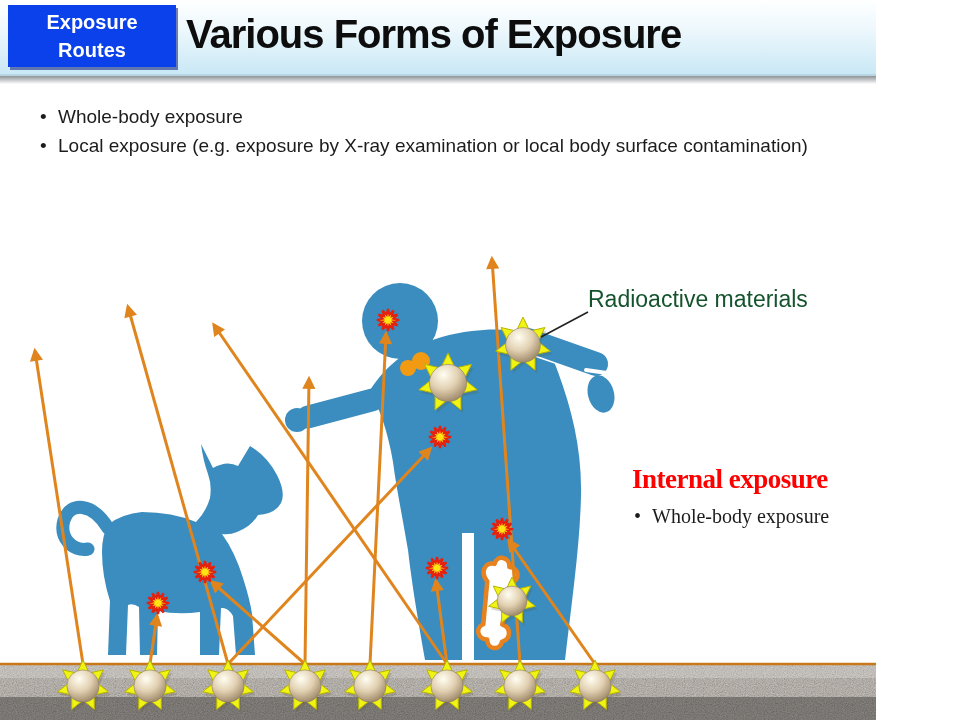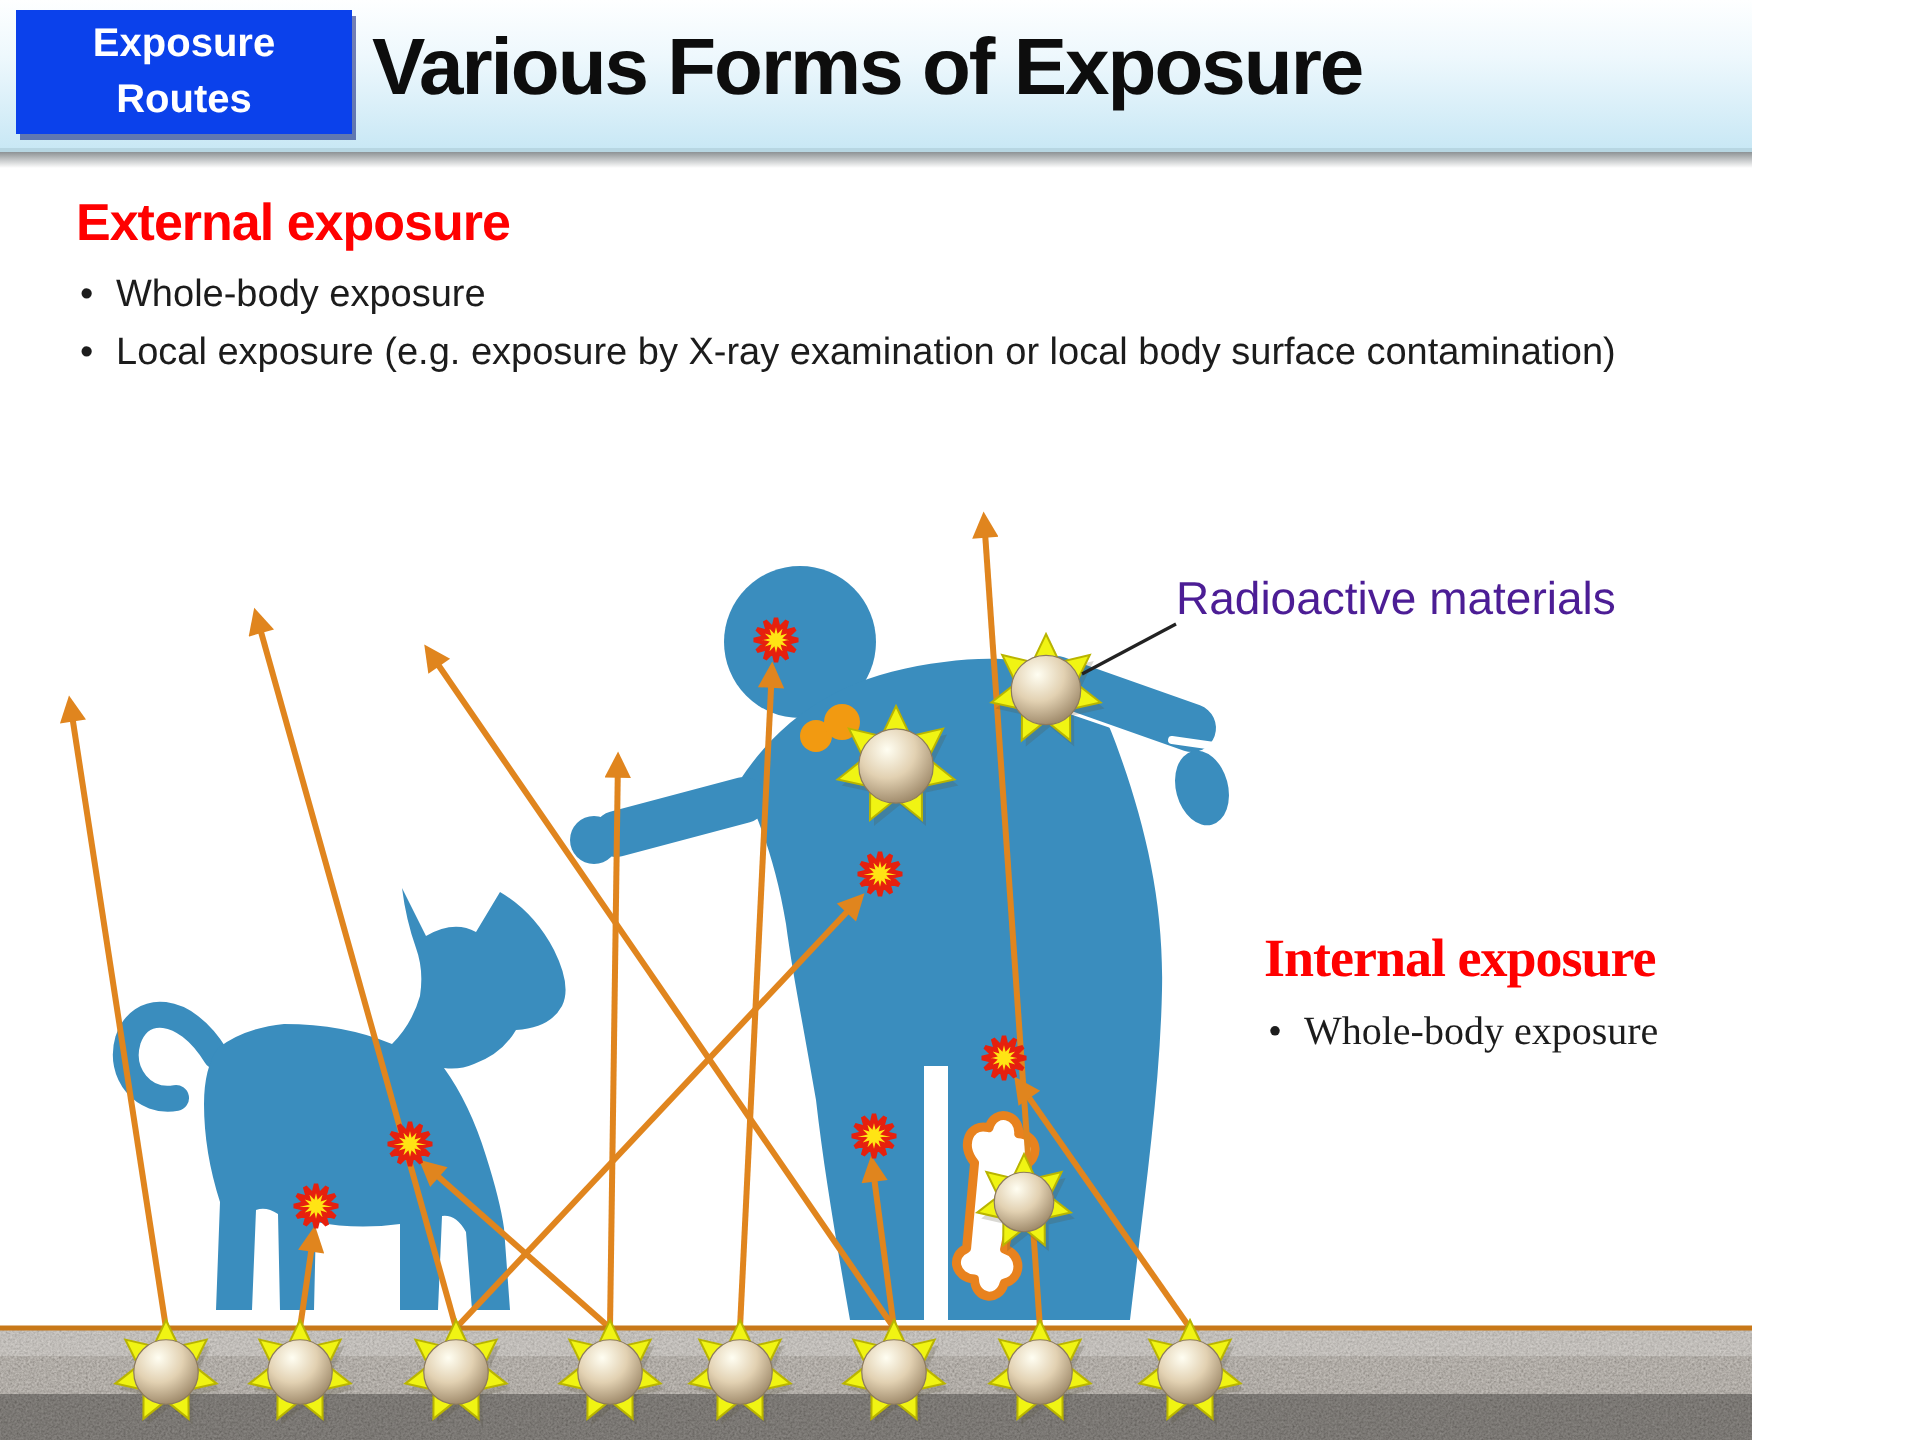--- a/index.html
+++ b/index.html
@@ -23,21 +23,21 @@
   .red-heading{color:#ff0000;font-weight:bold;}
   .external{position:absolute;left:38px;top:96px;width:910px;}
   .external .red-heading{font-size:26px;letter-spacing:-.5px;}
   .bullets{margin:6px 0 0 0;padding:0;list-style:none;color:#1c1c1c;}
   .external .bullets{font-size:19px;line-height:1.55;}
   .bullets li{padding-left:20px;position:relative;}
   .bullets li::before{content:"•";position:absolute;left:2px;}
   .internal{position:absolute;left:632px;top:464px;width:300px;font-family:Liberation Serif, serif;}
   .internal .red-heading{font-size:27px;letter-spacing:-.5px;}
   .internal .bullets{font-size:20px;line-height:1.5;width:272px;}
-  .radio-label{position:absolute;left:588px;top:286px;font-size:23px;color:#4c1d95;white-space:nowrap;text-align:right;}
+  .radio-label{position:absolute;left:588px;top:286px;font-size:23px;color:#14532d;white-space:nowrap;text-align:right;}
 
   svg{position:absolute;left:0;top:0;}
 </style>
 </head>
 <body>
 
 <div class="slide">
 
   <svg id="diagram-svg" width="960" height="720" viewBox="0 0 960 720">
     <defs>
@@ -163,21 +163,20 @@
 
   <div class="header-band"></div>
   <div class="header-shadow"></div>
   <div class="badge">
     <span>Exposure</span>
     <span>Routes</span>
   </div>
   <div class="title">Various Forms of Exposure</div>
 
   <div class="external">
-    <div class="red-heading">External exposure</div>
     <ul class="bullets">
       <li>Whole-body exposure</li>
       <li>Local exposure (e.g. exposure by X-ray examination or local body surface contamination)</li>
     </ul>
   </div>
 
   <div class="radio-label">Radioactive materials</div>
 
   <div class="internal">
     <div class="red-heading">Internal exposure</div>

